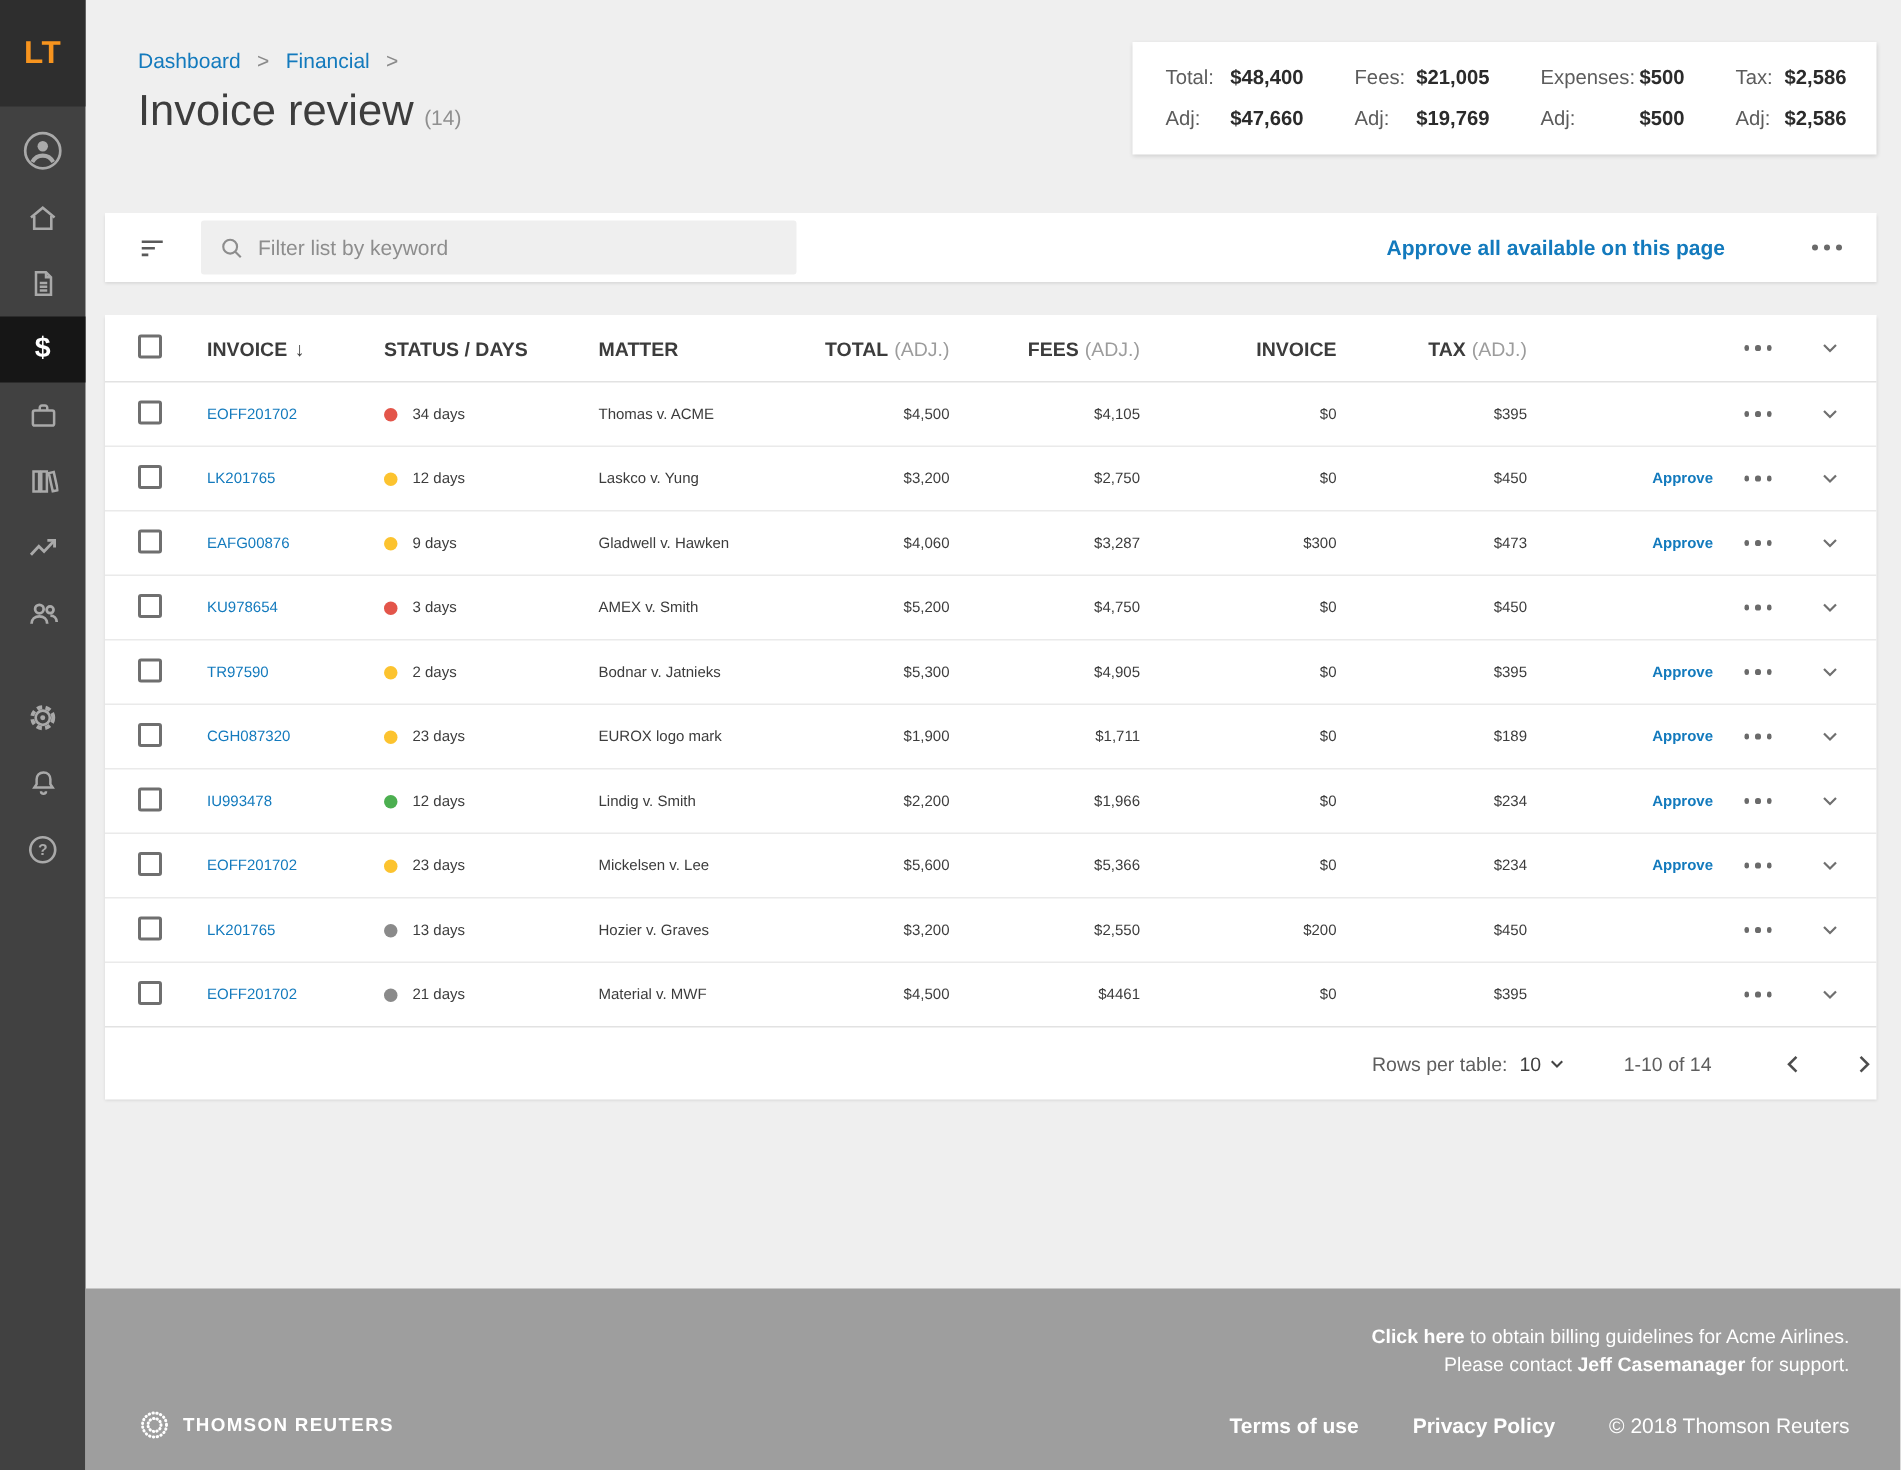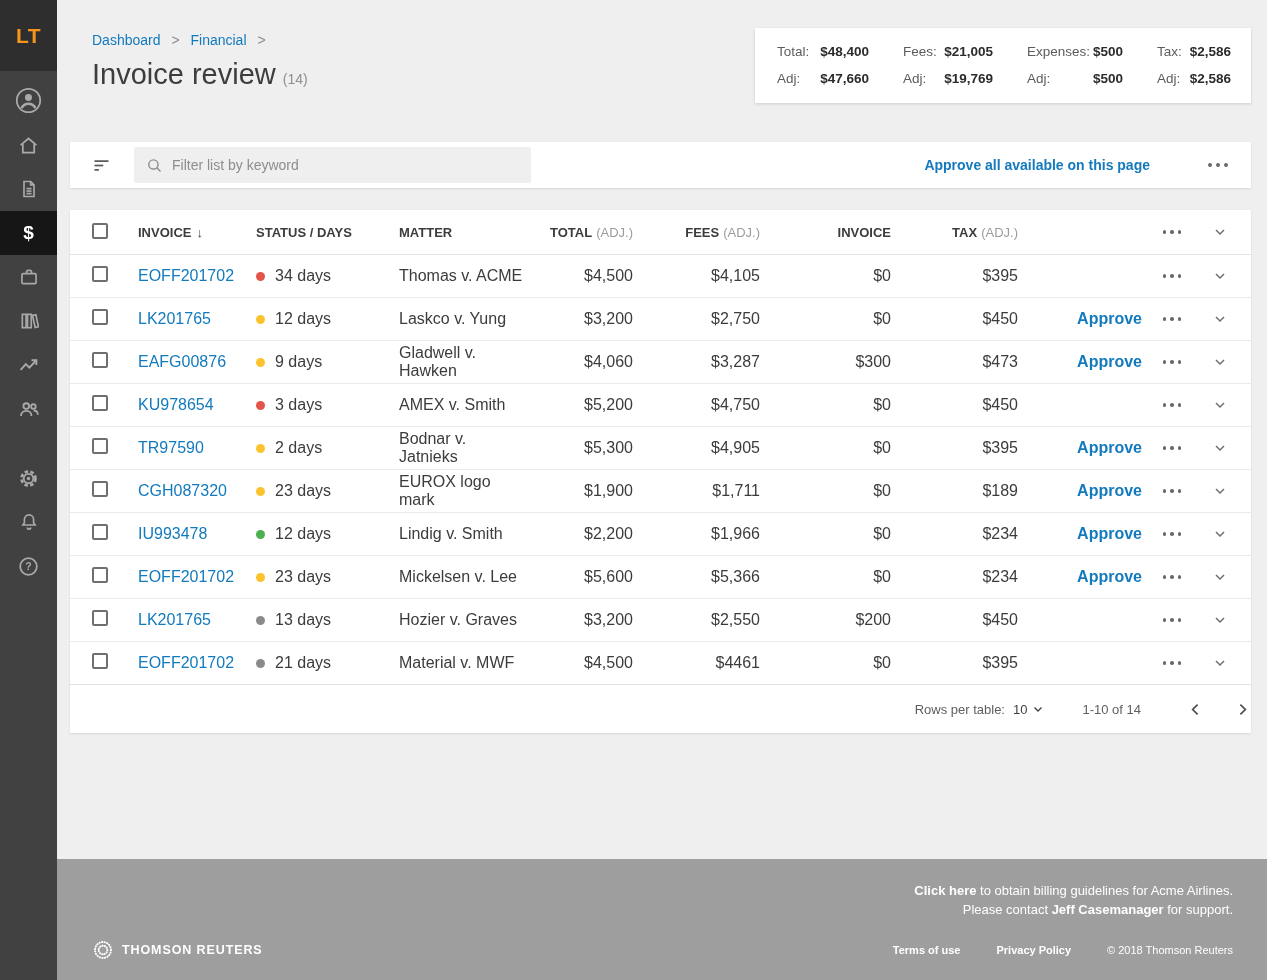--- a/index.html
+++ b/index.html
@@ -74,21 +74,21 @@
   .dots.small i { width:3.5px; height:3.5px; }
 
   
   .table-card { background:#fff; box-shadow:0 1px 2px rgba(0,0,0,.10); }
   .grid-row { display:grid;
     grid-template-columns:46px 118px 143px 130px 104px 127px 131px 127px 124px 60px 36px;
     align-items:center; padding:0 13px 0 22px; }
   .thead { height:45px; border-bottom:1px solid #e2e2e2; font-size:13px; font-weight:bold; color:#3c3c3c; }
   .th .sub { font-size:13px; color:#9c9c9c; font-weight:normal; margin-left:4px; }
   .sort { margin-left:5px; font-size:13px; }
-  .trow { height:43px; border-bottom:1px solid #eaeaea; font-size:16px; color:#3c3c3c; }
+  .trow { height:43px; border-bottom:1px solid #eaeaea; font-size:10px; color:#3c3c3c; }
   .trow:last-child { border-bottom:1px solid #e2e2e2; }
   .num { text-align:right; }
   .c-approve { text-align:right; }
   .approve { color:var(--blue); font-weight:bold; cursor:pointer; }
   .ilink { color:var(--blue); cursor:pointer; text-decoration:none; }
   .c-status { display:flex; align-items:center; }
   .dot { width:9px; height:9px; border-radius:50%; display:inline-block; margin-right:10px; flex-shrink:0; }
   .checkbox { width:16px; height:16px; border:2px solid #6f6f6f; border-radius:2px;
               display:inline-block; cursor:pointer; background:#fff; }
   .c-center { display:flex; justify-content:center; }
@@ -104,21 +104,21 @@
   .pg-nav.first { margin-left:46px; }
 
   
   footer { background:#9e9e9e; padding:22px 34px 20px 36px; color:#fff; flex-shrink:0; }
   .support { text-align:right; font-size:13px; line-height:19px; margin-bottom:21px; }
   .support b, .flink { font-weight:bold; }
   .flink { cursor:pointer; }
   .footer-bottom { display:flex; align-items:center; justify-content:space-between; }
   .footer-brand { display:flex; align-items:center; font-size:12.5px; font-weight:bold; letter-spacing:0.9px; }
   .footer-brand span { margin-left:9px; }
-  .footer-links { display:flex; align-items:center; font-size:11px; }
+  .footer-links { display:flex; align-items:center; font-size:14px; }
   .footer-links > * + * { margin-left:36px; }
 </style>
 </head>
 <body>
 
 <aside class="sidebar">
   <div class="lt-logo">LT</div>
   <nav class="nav">
     <div class="nav-item first">
       <svg width="27" height="27" viewBox="0 0 24 24">

